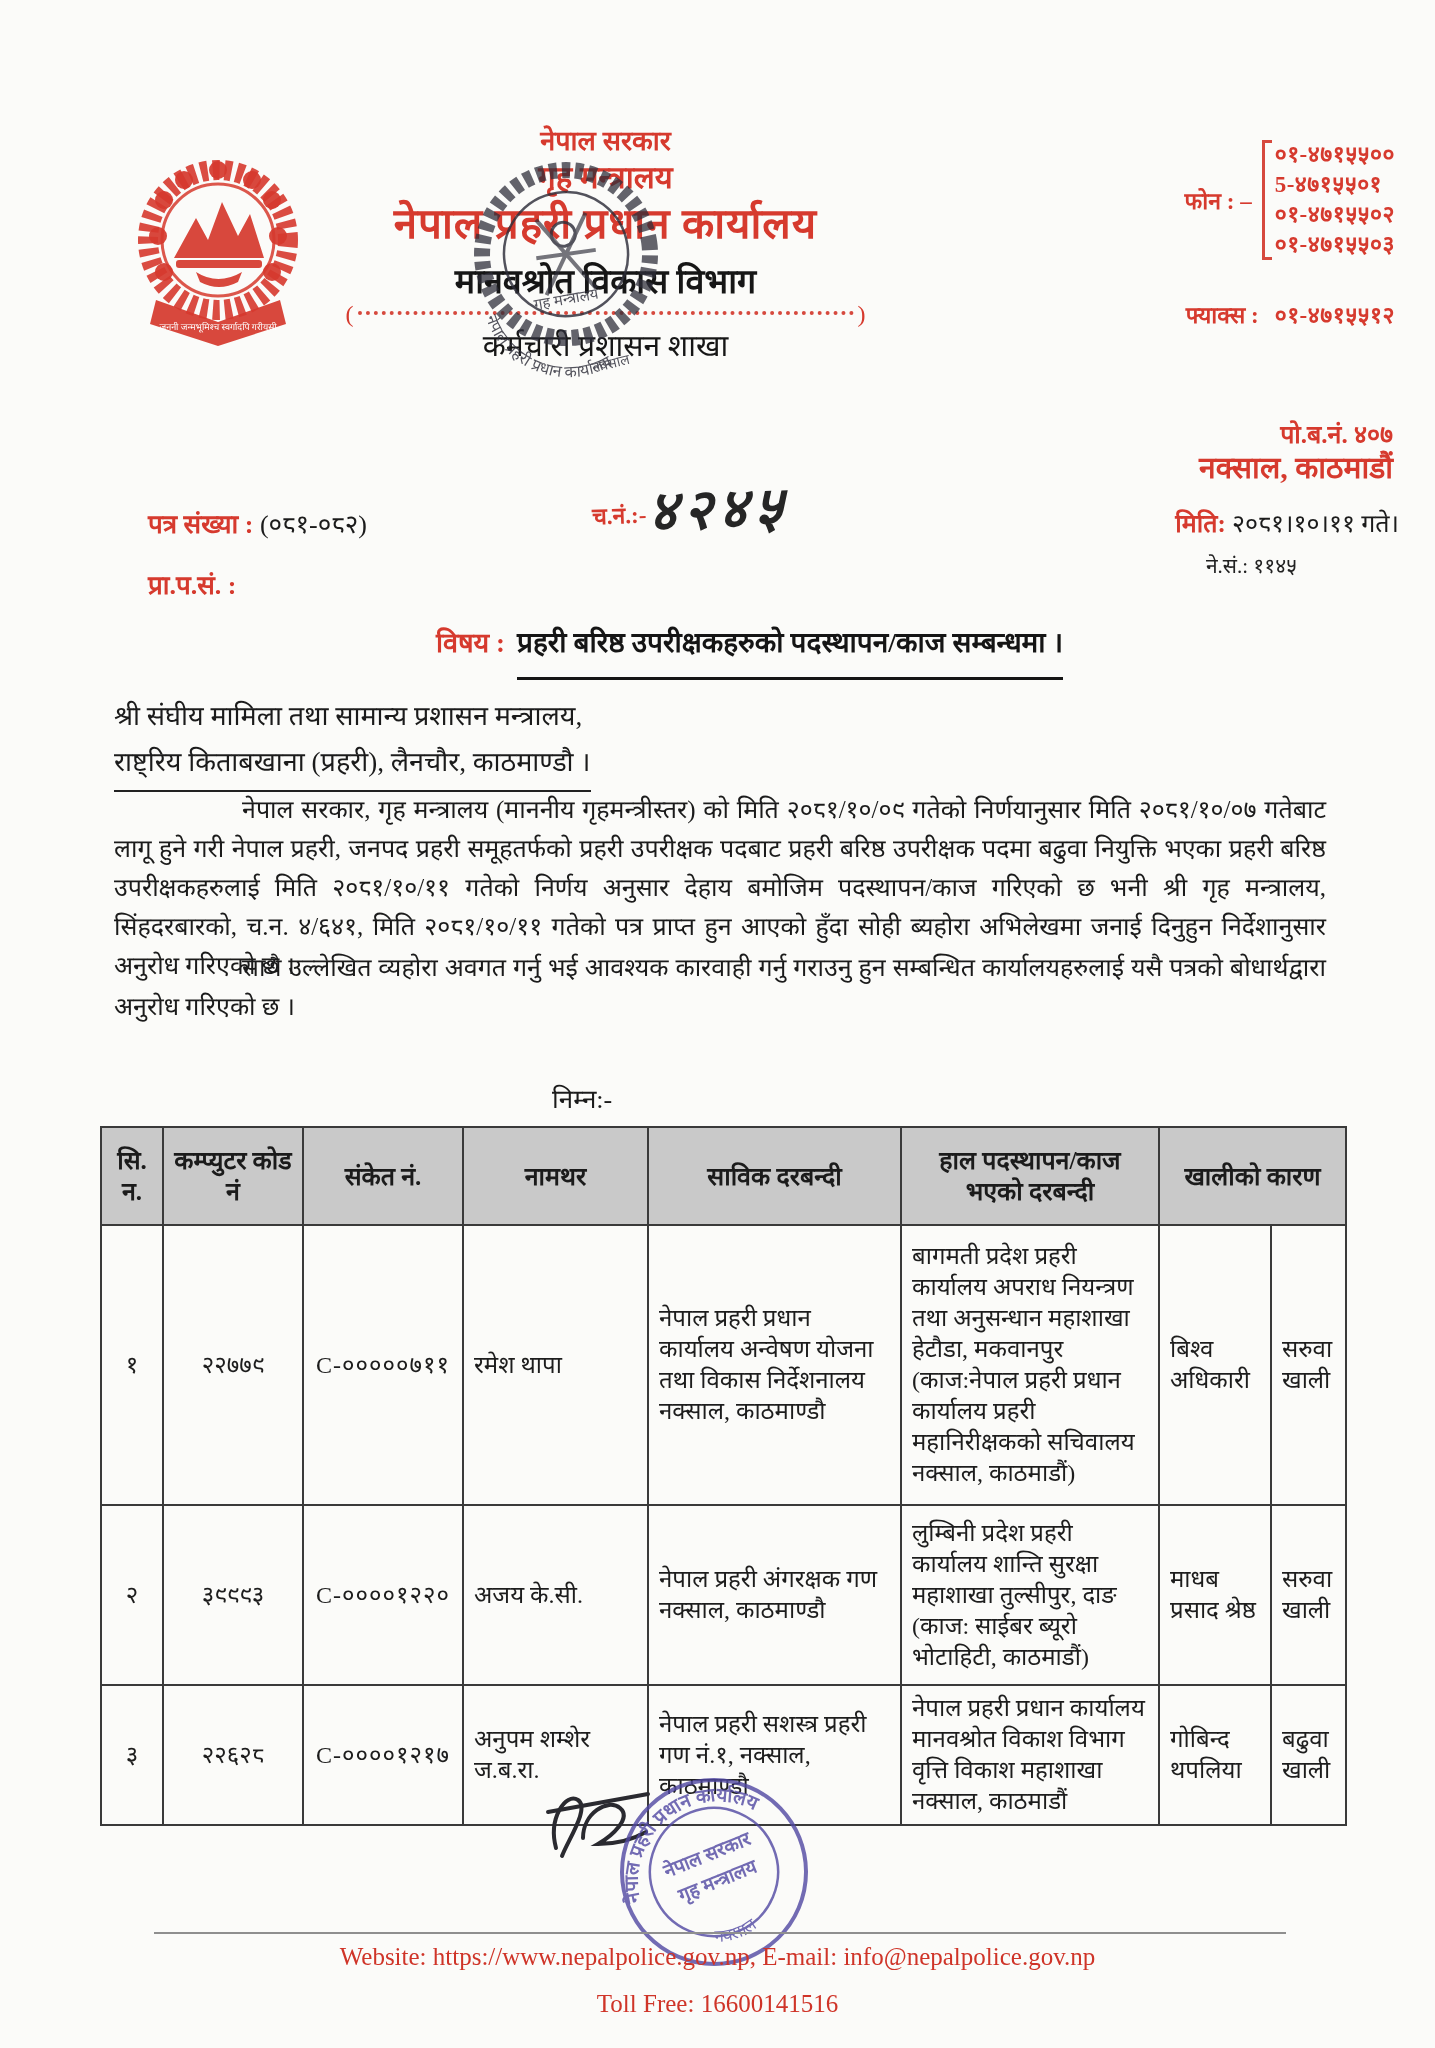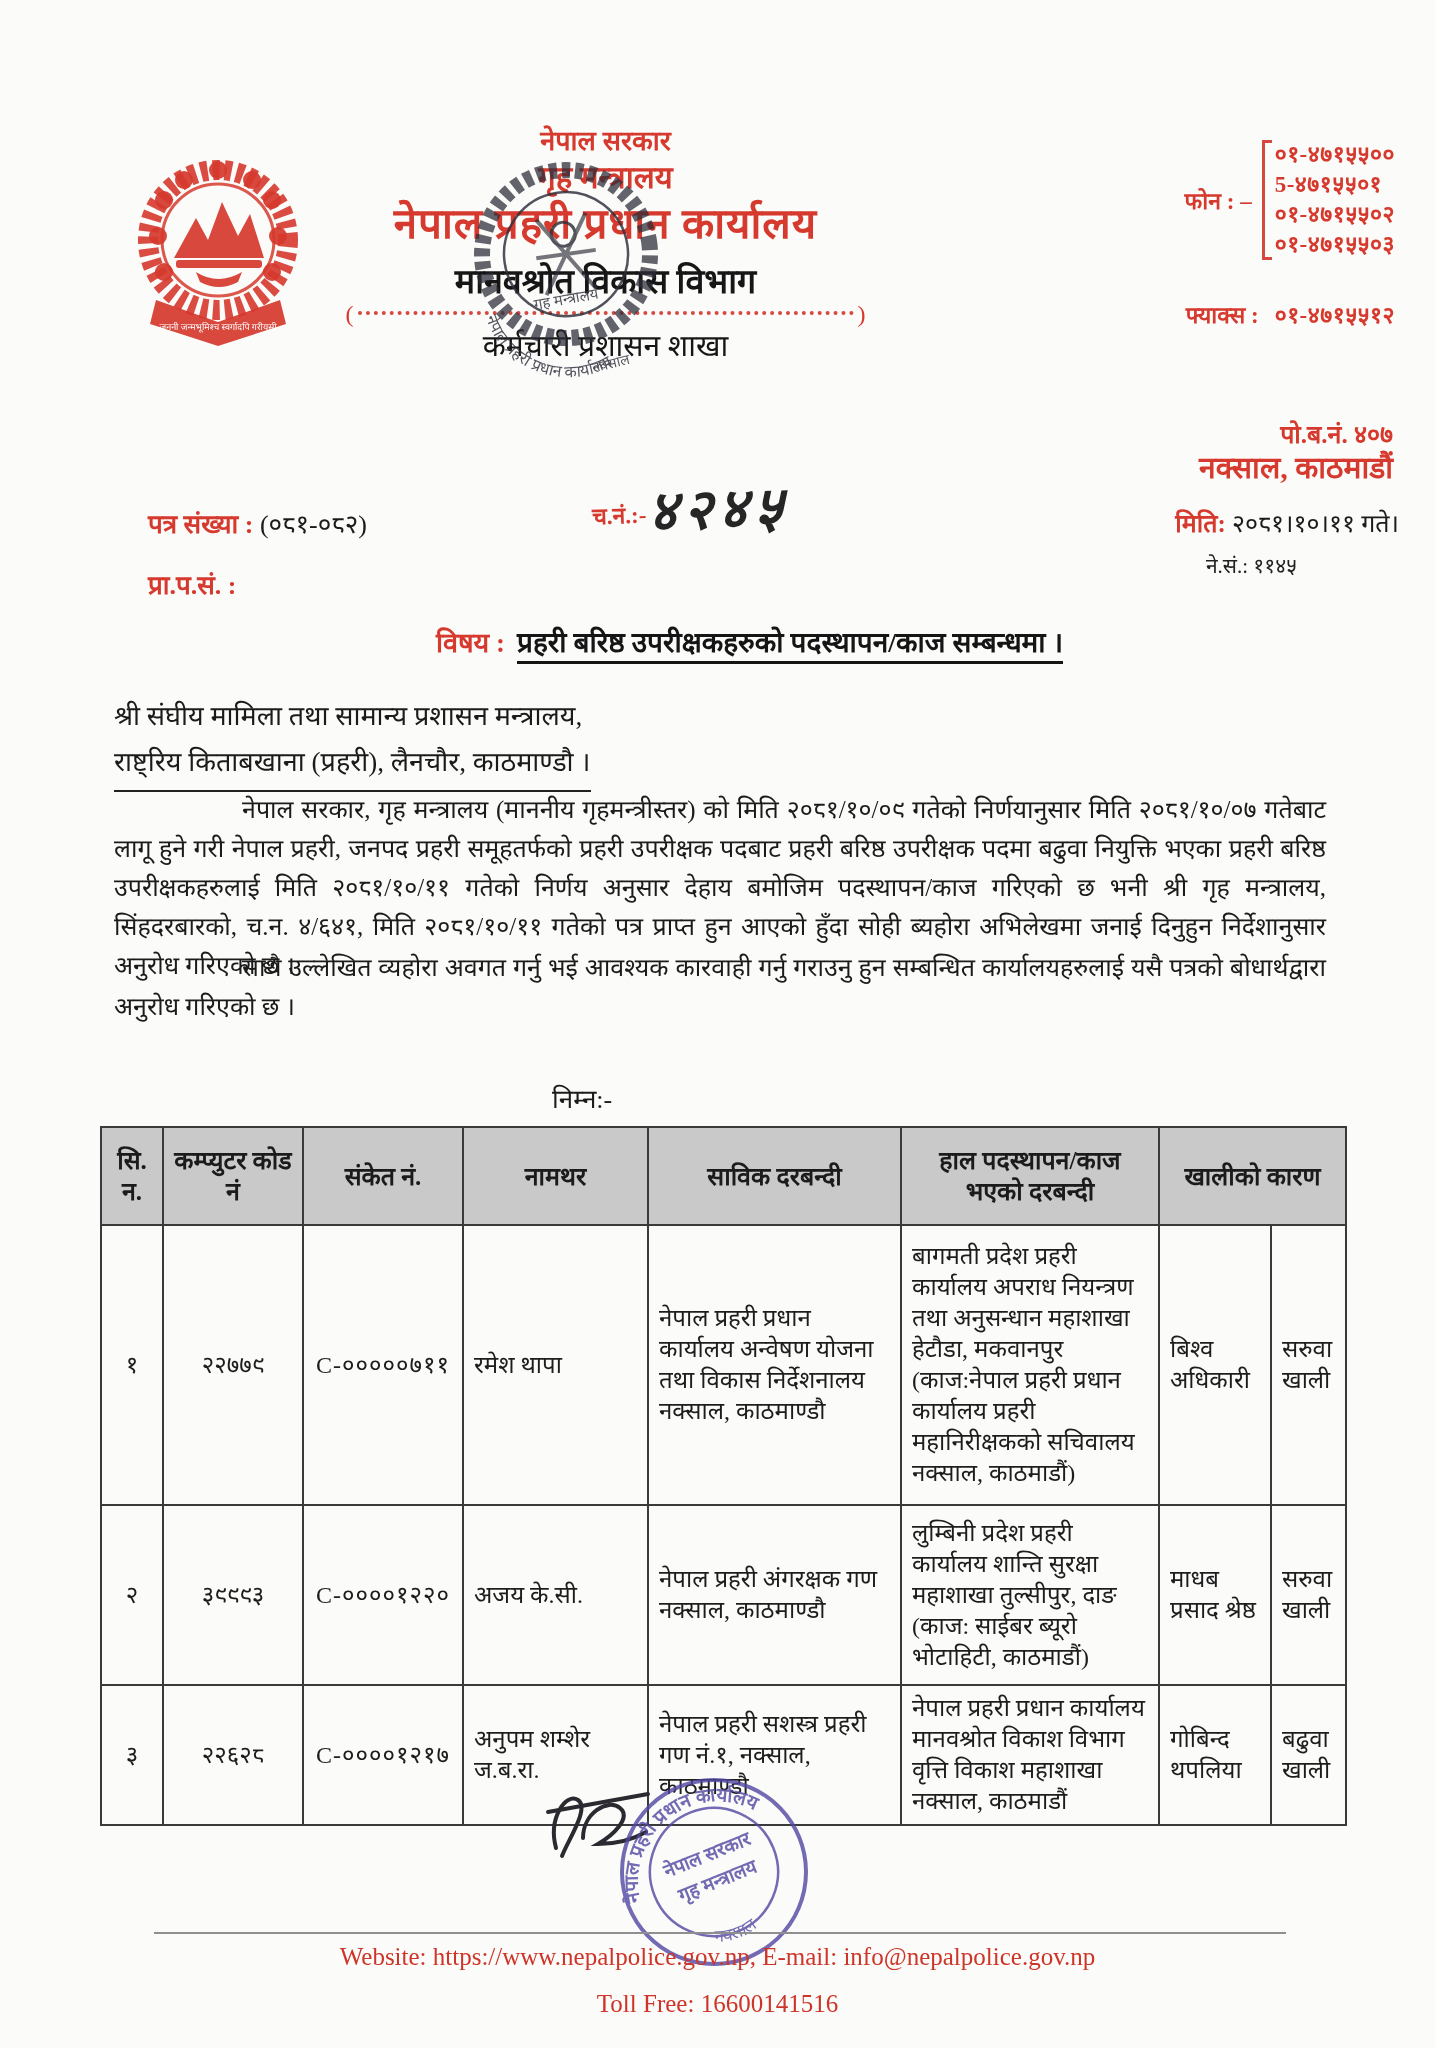--- a/index.html
+++ b/index.html
@@ -48,21 +48,21 @@
   .chno{left:592px;top:482px;display:flex;align-items:flex-end;gap:2px;transform:rotate(-2deg);}
   .chno .lab{font-size:23px;font-weight:bold;color:#d63a2e;padding-bottom:10px;}
   .chno .val{font-size:56px;font-weight:600;font-style:italic;color:#262626;letter-spacing:6px;line-height:56px;}
   .miti{right:36px;top:505px;font-size:25px;white-space:nowrap;}
   .miti .lab{color:#d63a2e;font-weight:bold;}
   .nesam{right:138px;top:551px;font-size:21px;color:#222;}
 
   
   .subject{left:436px;top:622px;display:flex;gap:12px;align-items:baseline;}
   .subject .lab{font-size:27px;font-weight:bold;color:#d63a2e;}
-  .subject .txt{font-size:28px;font-weight:bold;color:#151515;border-bottom:3px solid #151515;padding-bottom:1px;}
+  .subject .txt{font-size:28px;font-weight:bold;color:#151515;border-bottom:3px solid #151515;padding-bottom:17px;}
 
   
   .addressee{left:114px;top:698px;font-size:27px;line-height:1.4;}
   .addressee .l2{border-bottom:2.5px solid #222;display:inline-block;padding-bottom:8px;margin-top:8px;}
 
   
   .para{left:114px;width:1212px;font-size:25px;line-height:39px;text-align:justify;text-indent:128px;color:#1b1b1b;}
   .para1{top:790px;}
   .para2{top:948px;}
   .nimna{left:552px;top:1080px;font-size:26px;font-weight:normal;}

